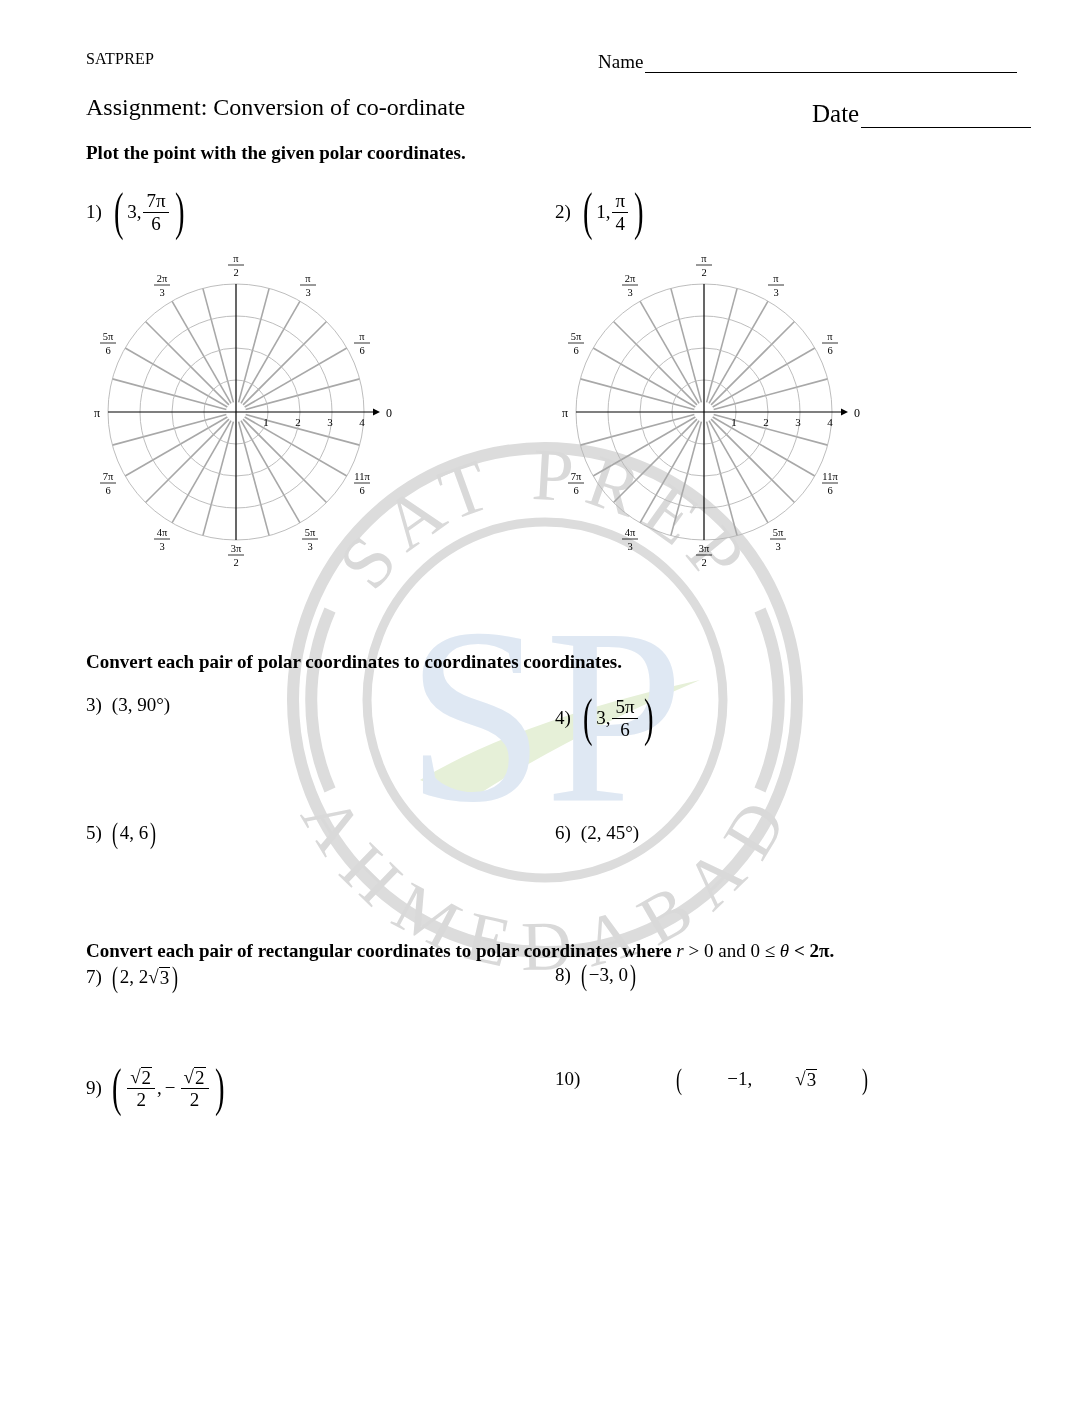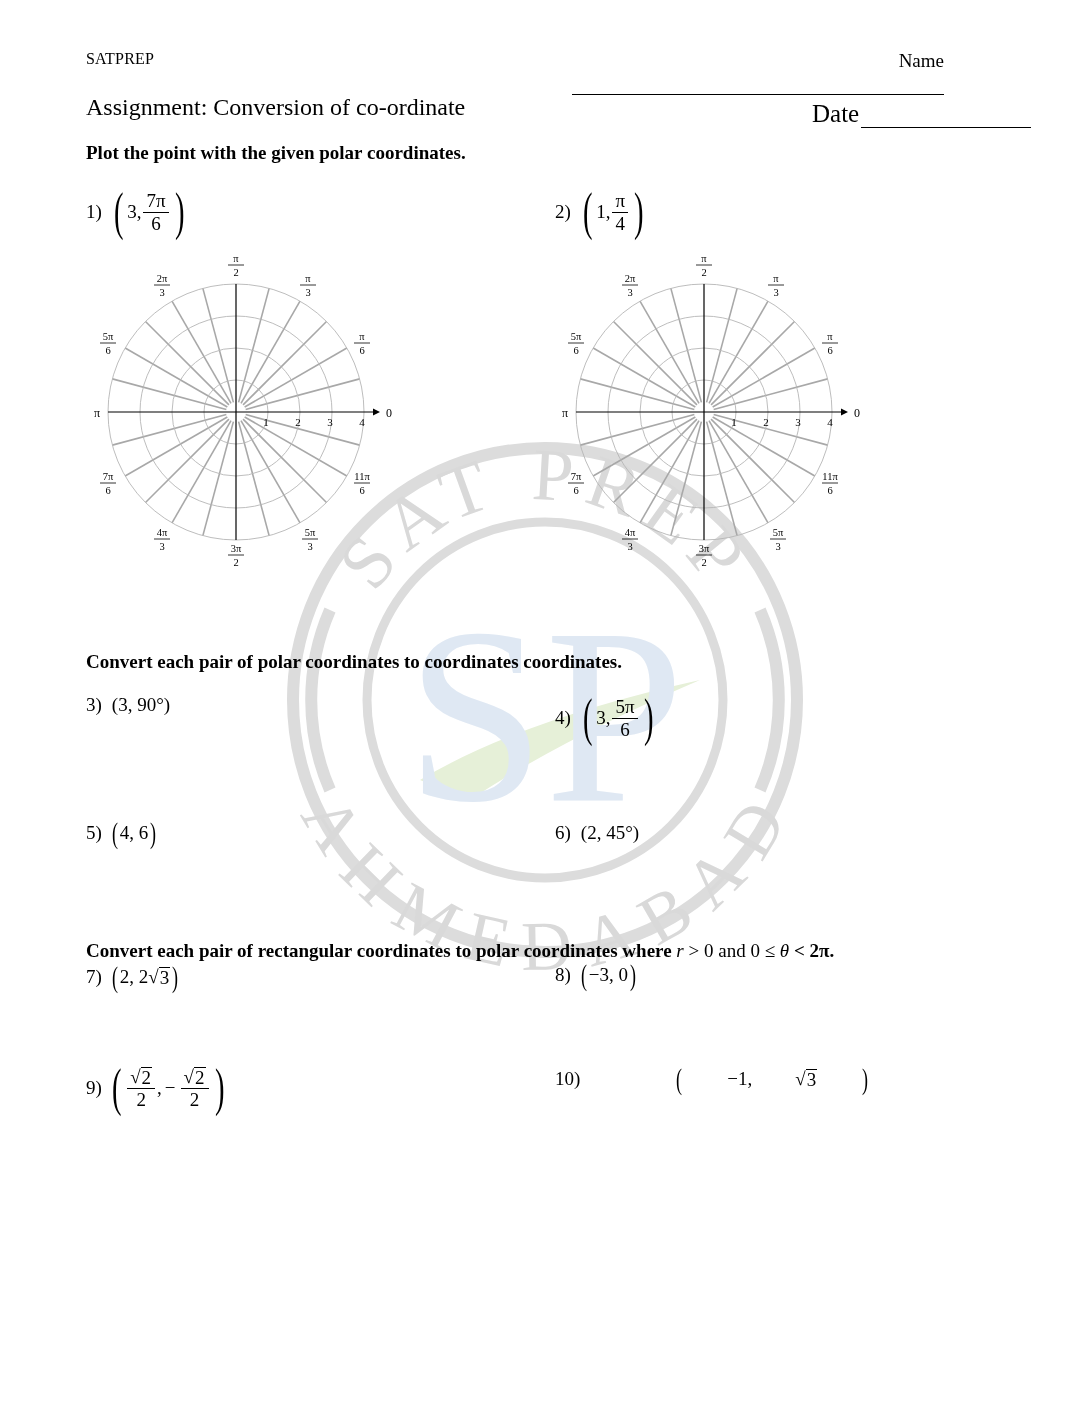--- a/index.html
+++ b/index.html
@@ -1,21 +1,21 @@
 <!DOCTYPE html>
 <html><head>
 <meta charset="utf-8">
 <style>
   html, body { margin: 0; padding: 0; background: #ffffff; }
   body { width: 1088px; height: 1408px; position: relative; overflow: hidden;
          font-family: "Liberation Serif", "DejaVu Serif", serif; color: #000; }
   .abs { position: absolute; }
   .brand { left: 86px; top: 50px; font-size: 16px; font-weight: normal; letter-spacing: 0.2px; }
   .title { left: 86px; top: 94px; font-size: 24px; }
-  .name-wrap { left: 570px; top: 50px; font-size: 19px; display: flex; align-items: flex-end; flex-direction: column; }
+  .name-wrap { left: 598px; top: 50px; font-size: 19px; display: flex; align-items: flex-end; }
   .name-line { width: 372px; border-bottom: 1.5px solid #000; height: 22px; margin-left: 2px; }
   .date-wrap { left: 812px; top: 100px; font-size: 25px; display: flex; align-items: flex-end; }
   .date-line { width: 170px; border-bottom: 1.5px solid #000; height: 22px; margin-left: 2px; }
   .section { font-size: 19px; font-weight: bold; left: 86px; }
   .qnum { font-size: 19px; }
   .prob { display: flex; align-items: center; font-size: 19px; }
   .paren { font-size: 52px; font-weight: 100; transform: scaleX(0.55); line-height: 1; display: inline-block; }
   .paren-sm { font-size: 30px; transform: scaleX(0.6); display: inline-block; line-height: 1; }
   .frac { display: inline-flex; flex-direction: column; align-items: center; vertical-align: middle; margin: 0 2px; }
   .frac .num { border-bottom: 1.2px solid #000; padding: 0 3px; line-height: 1.15; }

